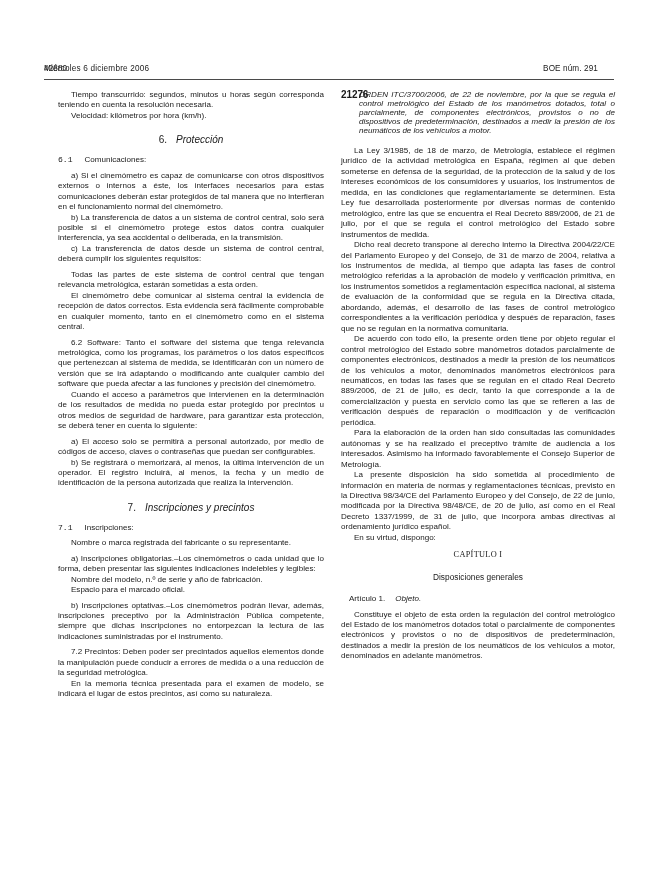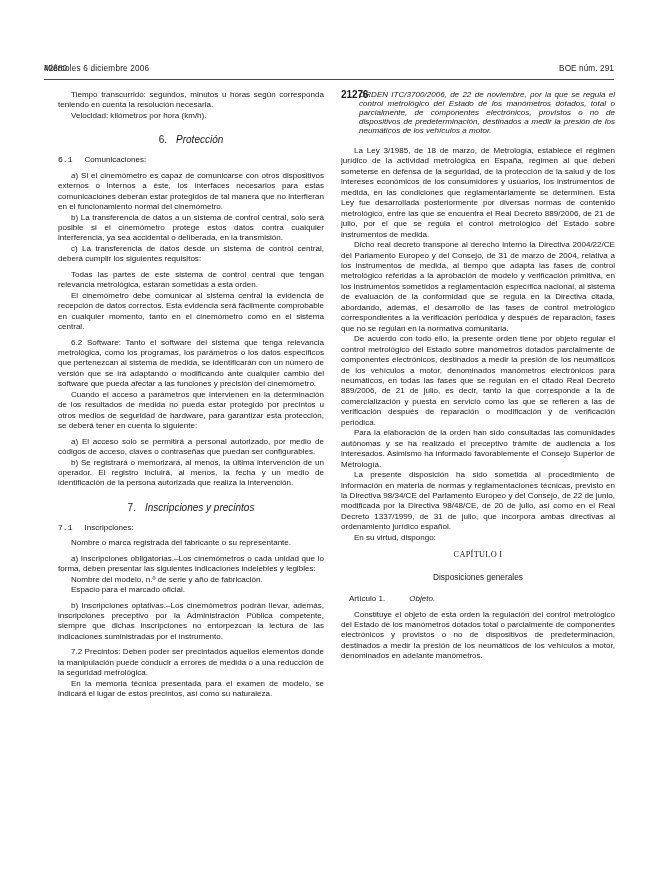--- a/index.html
+++ b/index.html
@@ -38,21 +38,21 @@
     left: 0; top: 0;
     letter-spacing: 0.1px;
   }
   .running-head .rh-center {
     position: absolute;
     left: 0; right: 0; top: 0;
     letter-spacing: 0.2px;
   }
   .running-head .rh-right {
     position: absolute;
-    right: 0; top: 0;
+    right: 16px; top: 0;
     letter-spacing: 0.1px;
   }
   .head-rule {
     position: absolute;
     left: 44px;
     top: 79px;
     width: 570px;
     height: 1px;
     background: #4a4a4a;
   }
@@ -141,21 +141,21 @@
     font-weight: normal;
     font-size: 8.3px;
   }
   .article-head {
     text-indent: 0;
     margin-top: 12px;
   }
   .article-head .art-label { font-style: normal; margin-left: 8px; }
   .article-head .art-title {
     font-style: italic;
-    margin-left: 24px;
+    margin-left: 10px;
   }
 </style>
 </head>
 <body>
 
 <div class="page">
 
   <div class="running-head">
     <span class="rh-left">42880</span>
     <span class="rh-center">Miércoles 6 diciembre 2006</span>

